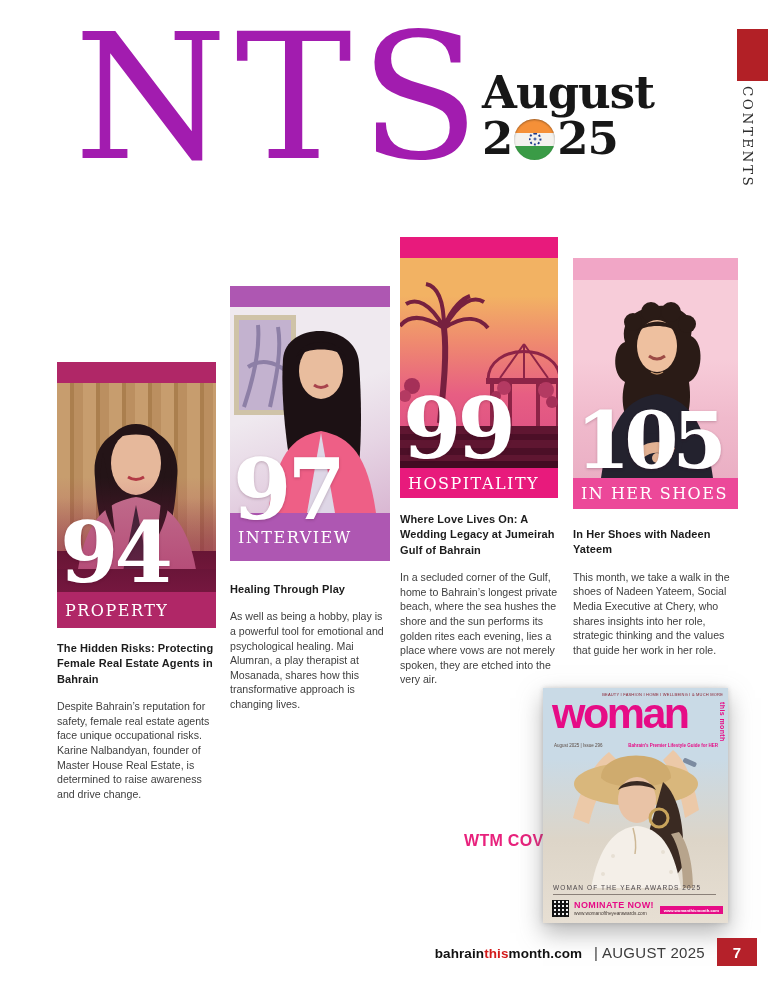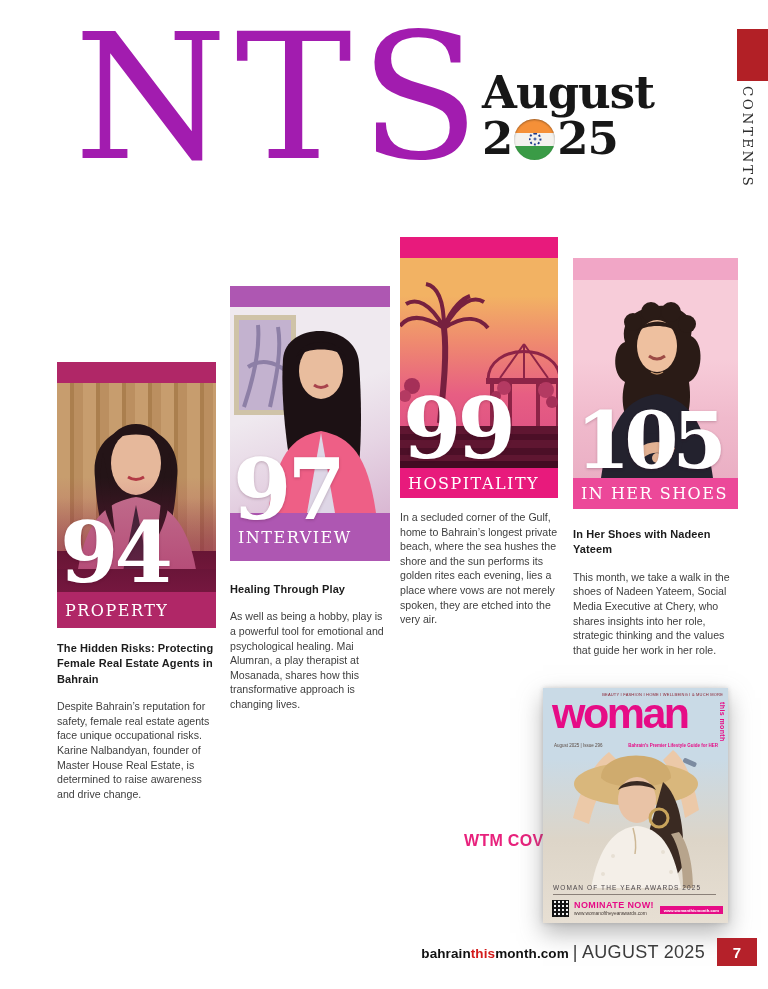--- a/index.html
+++ b/index.html
@@ -98,21 +98,21 @@
   .cover-cta { position:absolute; left:31px; bottom:13px; font-size:9px; font-weight:bold;
     color:#e60c86; letter-spacing:.4px; }
   .cover-cta-url { position:absolute; left:31px; bottom:7px; font-size:4.8px; color:#433a36; }
   .cover-ribbon { position:absolute; right:5px; bottom:9px; background:#e60c86; color:#fff;
     font-size:4.2px; font-weight:bold; padding:1.5px 4px; }
   
   .footer { position:absolute; top:938px; left:0; right:11px; height:28px;
     display:flex; justify-content:flex-end; align-items:center; gap:12px; }
   .site { font-size:13.5px; color:#111; font-weight:bold; letter-spacing:.1px; }
   .site .accent { color:#d31c1c; }
-  .site .issue { font-weight:normal; font-size:18px; color:#3c3c3c; margin-left:0; letter-spacing:.3px; }
+  .site .issue { font-weight:normal; font-size:15px; color:#3c3c3c; margin-left:8px; letter-spacing:.3px; }
   .pagebox { width:40px; height:28px; background:#b5212a; color:#fff; font-weight:bold;
     font-size:15px; display:flex; align-items:center; justify-content:center; }
 </style>
 </head>
 <body>
 
 <div class="page">
 
   <div class="nts">NTS</div>
   <div class="august-block">
@@ -205,20 +205,21 @@
           <rect x="0" y="176" width="158" height="6" fill="#4c0f27"></rect>
           <rect x="0" y="190" width="158" height="7" fill="#4c0f27"></rect>
           <rect x="0" y="203" width="158" height="7" fill="#430b22"></rect>
         </svg>
       </div>
       <div class="num">99</div>
       <div class="band bottom" style="background: rgb(232, 26, 124);">
         <span class="cat">HOSPITALITY</span>
       </div>
     </div>
+    <div class="story-title">Where Love Lives On: A Wedding Legacy at Jumeirah Gulf of Bahrain</div>
     <div class="story-body">In a secluded corner of the Gulf, home to Bahrain’s longest private beach, where the sea hushes the shore and the sun performs its golden rites each evening, lies a place where vows are not merely spoken, they are etched into the very air.</div>
   </div>
 
   <div class="col col-4" style="left:573px; top:258px; width:165px;">
     <div class="card">
       <div class="band top" style="background: rgb(241, 166, 198);"></div>
       <div class="photo ph-4">
         <svg viewBox="0 0 165 198" preserveAspectRatio="none">
           <path d="M52,62 C40,18 128,12 118,56 C132,62 130,96 116,102 C120,130 112,150 100,156 L66,156 C52,146 46,122 52,102 C38,94 40,66 52,62 Z" fill="#2a1b16"></path>
           <circle cx="60" cy="42" r="9" fill="#2a1b16"></circle>

